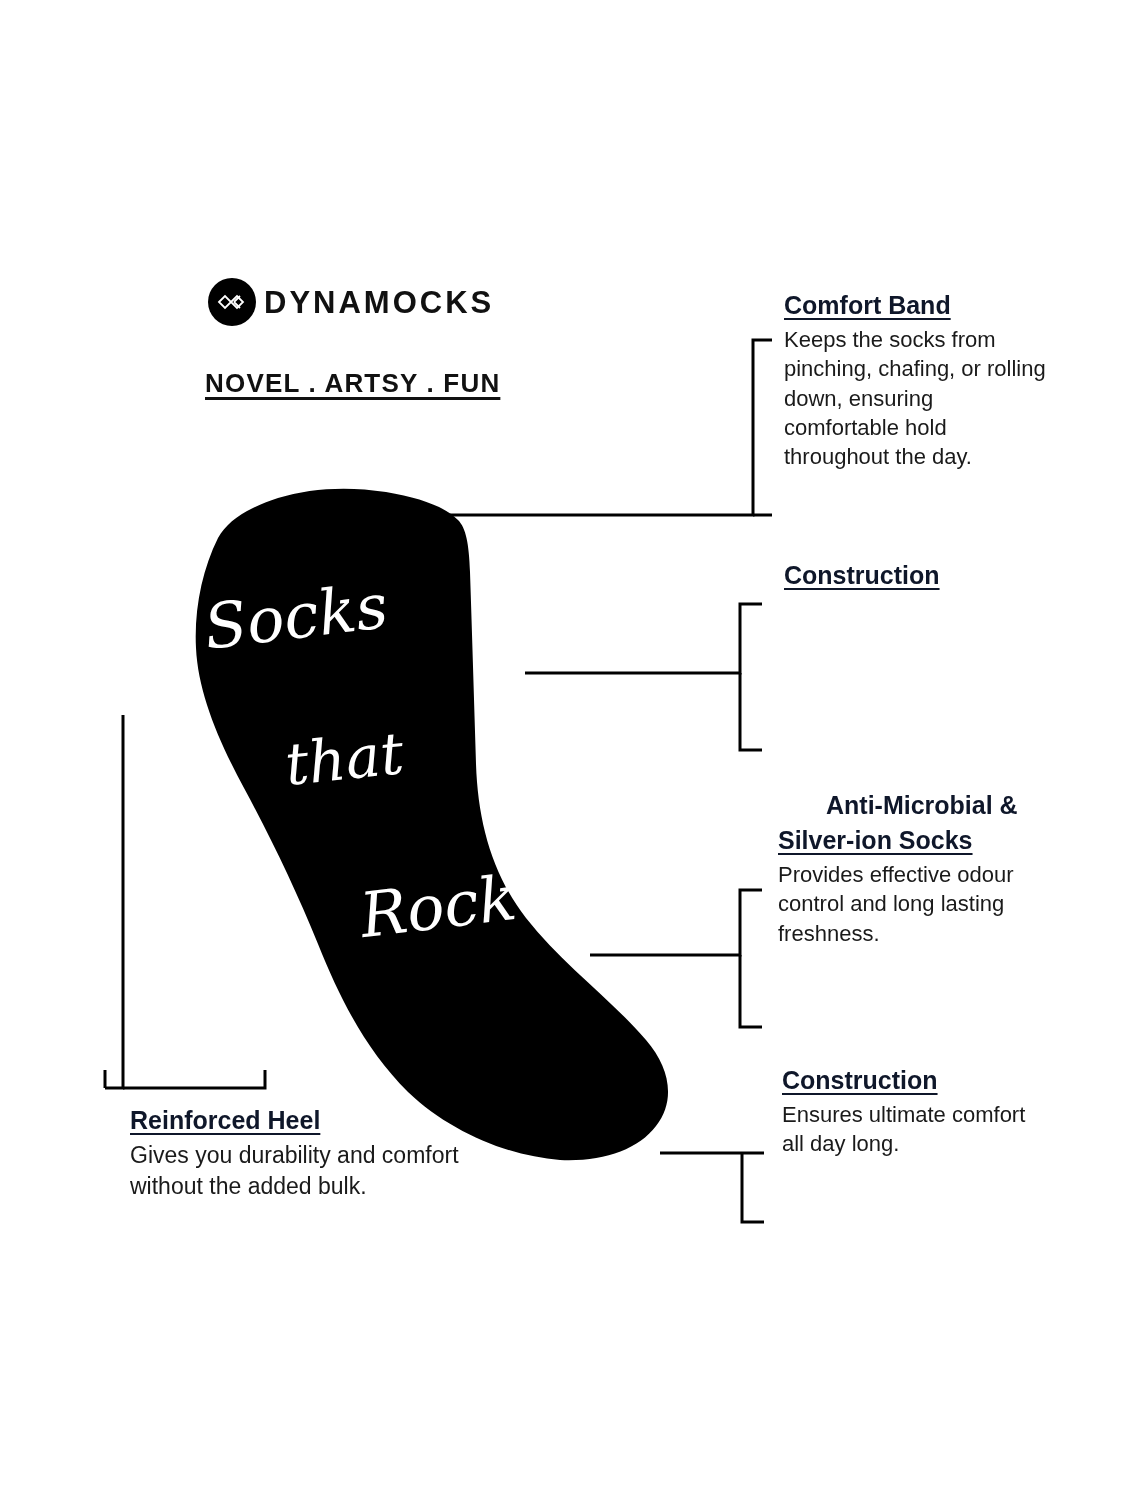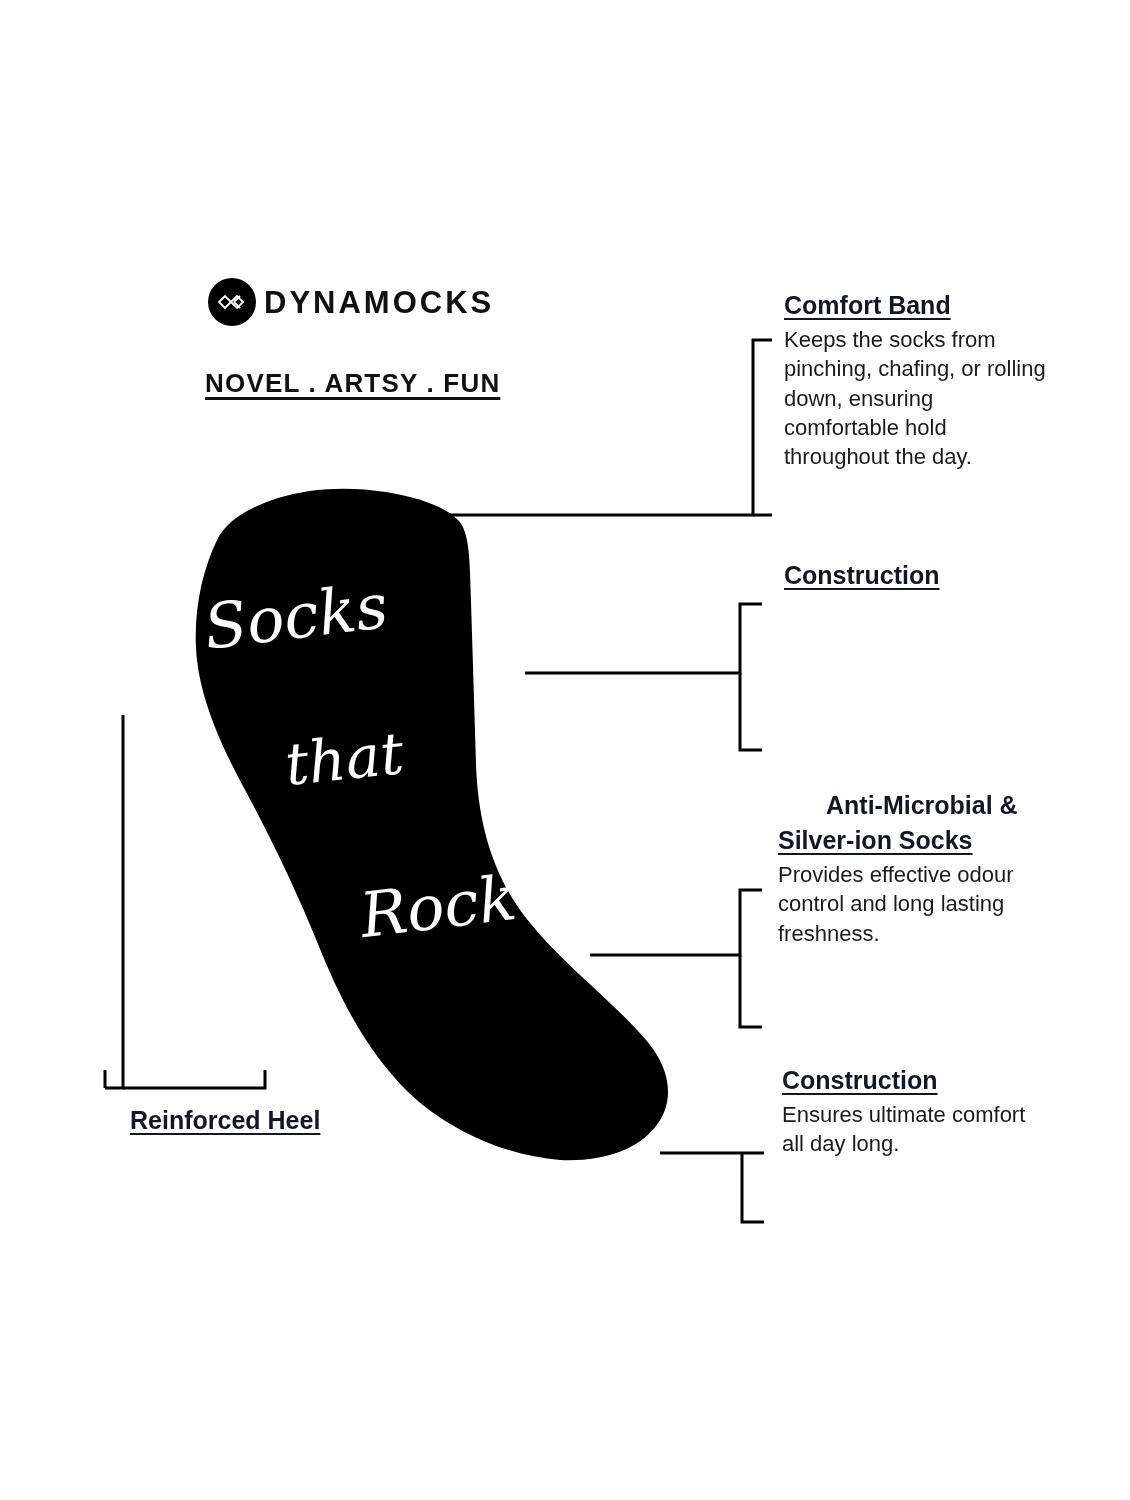--- a/index.html
+++ b/index.html
@@ -202,15 +202,16 @@
     <p class="c-body">Provides effective odour control and long lasting freshness.</p>
   </div>
 
   <div class="callout" id="co-flat">
     <p class="c-title">Construction</p>
     <p class="c-body">Ensures ultimate comfort all day long.</p>
   </div>
 
   <div class="callout" id="co-heel">
     <p class="c-title">Reinforced Heel</p>
+    <p class="c-body">Gives you durability and comfort without the added bulk.</p>
   </div>
 
 </div>
 
 </body></html>

